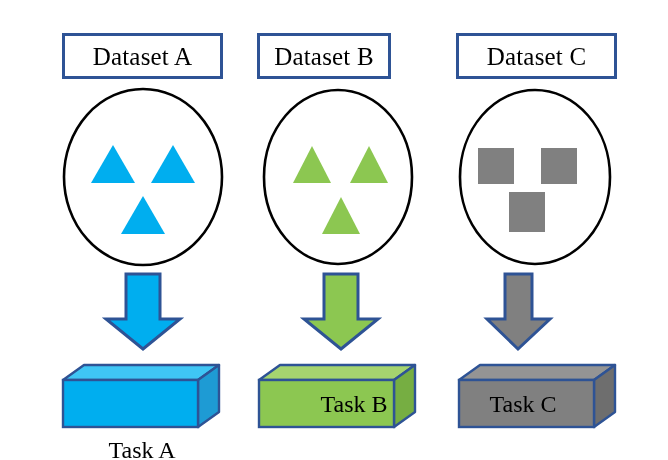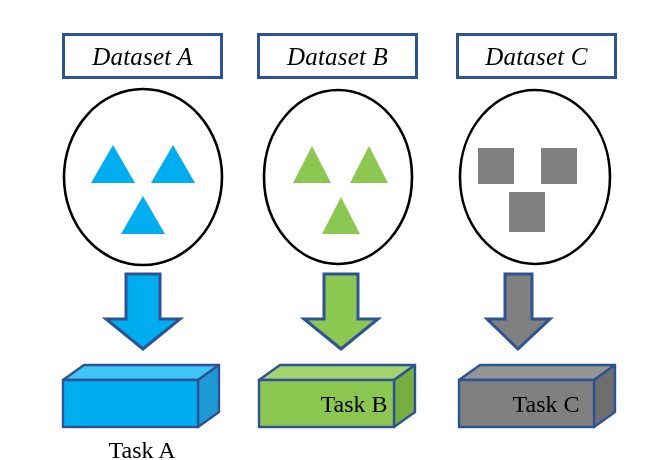--- a/index.html
+++ b/index.html
@@ -27,38 +27,37 @@
     box-sizing: border-box;
     border: 3px solid #2E5395;
     background: #ffffff;
     display: flex;
     align-items: center;
     justify-content: center;
     font-size: 25px;
     color: #000000;
     line-height: 1;
     letter-spacing: 0.2px;
-    font-style: italic;
   }
   #label-a { left: 62px;  top: 33px; width: 161px; height: 46px; }
-  #label-b { left: 257px; top: 33px; width: 161px; height: 46px; }
+  #label-b { left: 257px; top: 33px; width: 134px; height: 46px; }
   #label-c { left: 456px; top: 33px; width: 161px; height: 46px; text-align: right; }
 
   
   .task-text {
     position: absolute;
     font-size: 24px;
     color: #000000;
     text-align: center;
     line-height: 1;
     white-space: nowrap;
   }
   #task-a-text { left: 72px;  top: 392px; width: 140px; margin-top: 46px; }
   #task-b-text { left: 284px; top: 392px; width: 140px; }
-  #task-c-text { left: 476px; top: 392px; width: 140px; }
+  #task-c-text { left: 453px; top: 392px; width: 140px; }
 </style>
 </head>
 <body>
 
 <svg id="canvas" viewBox="0 0 668 460">
 
   <g>
     <ellipse cx="143" cy="177" rx="79" ry="88" fill="#ffffff" stroke="#000000" stroke-width="2.6"></ellipse>
     <polygon points="113,145 135,183 91,183" fill="#00AEEF"></polygon>
     <polygon points="173,145 195,183 151,183" fill="#00AEEF"></polygon>

